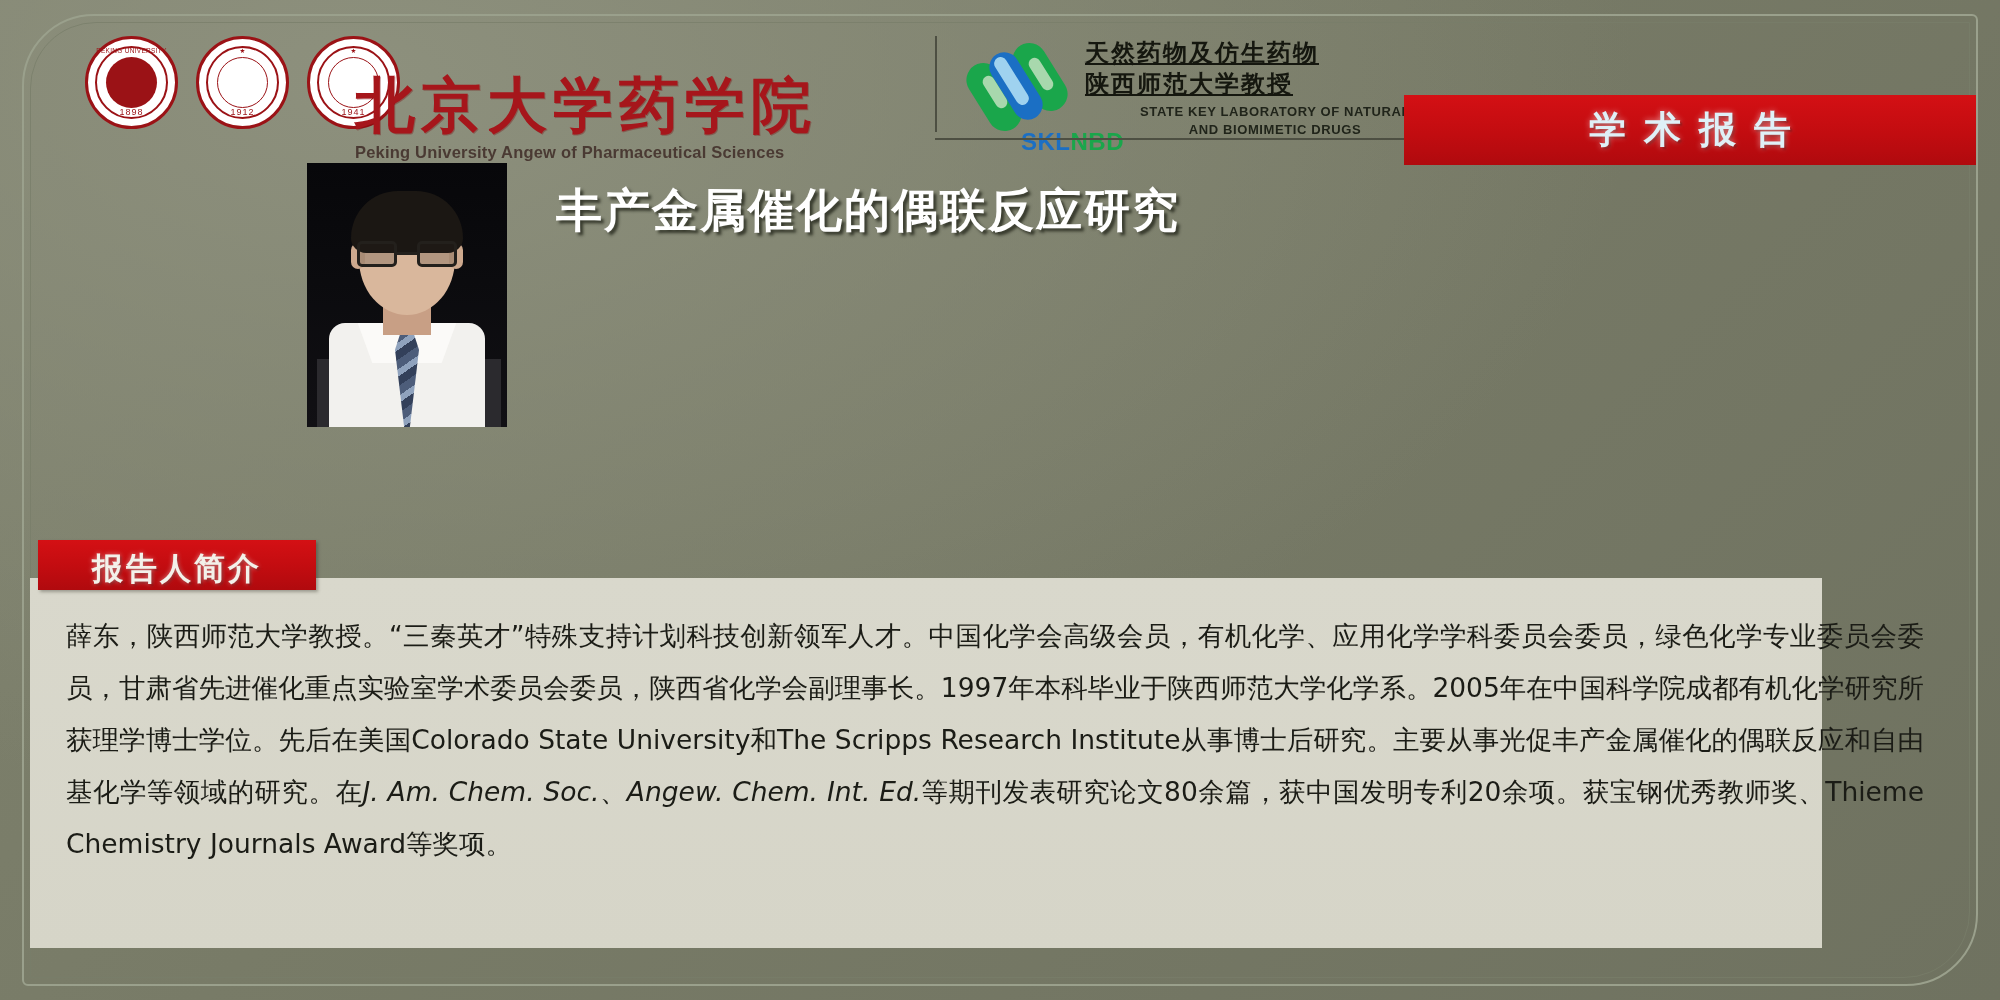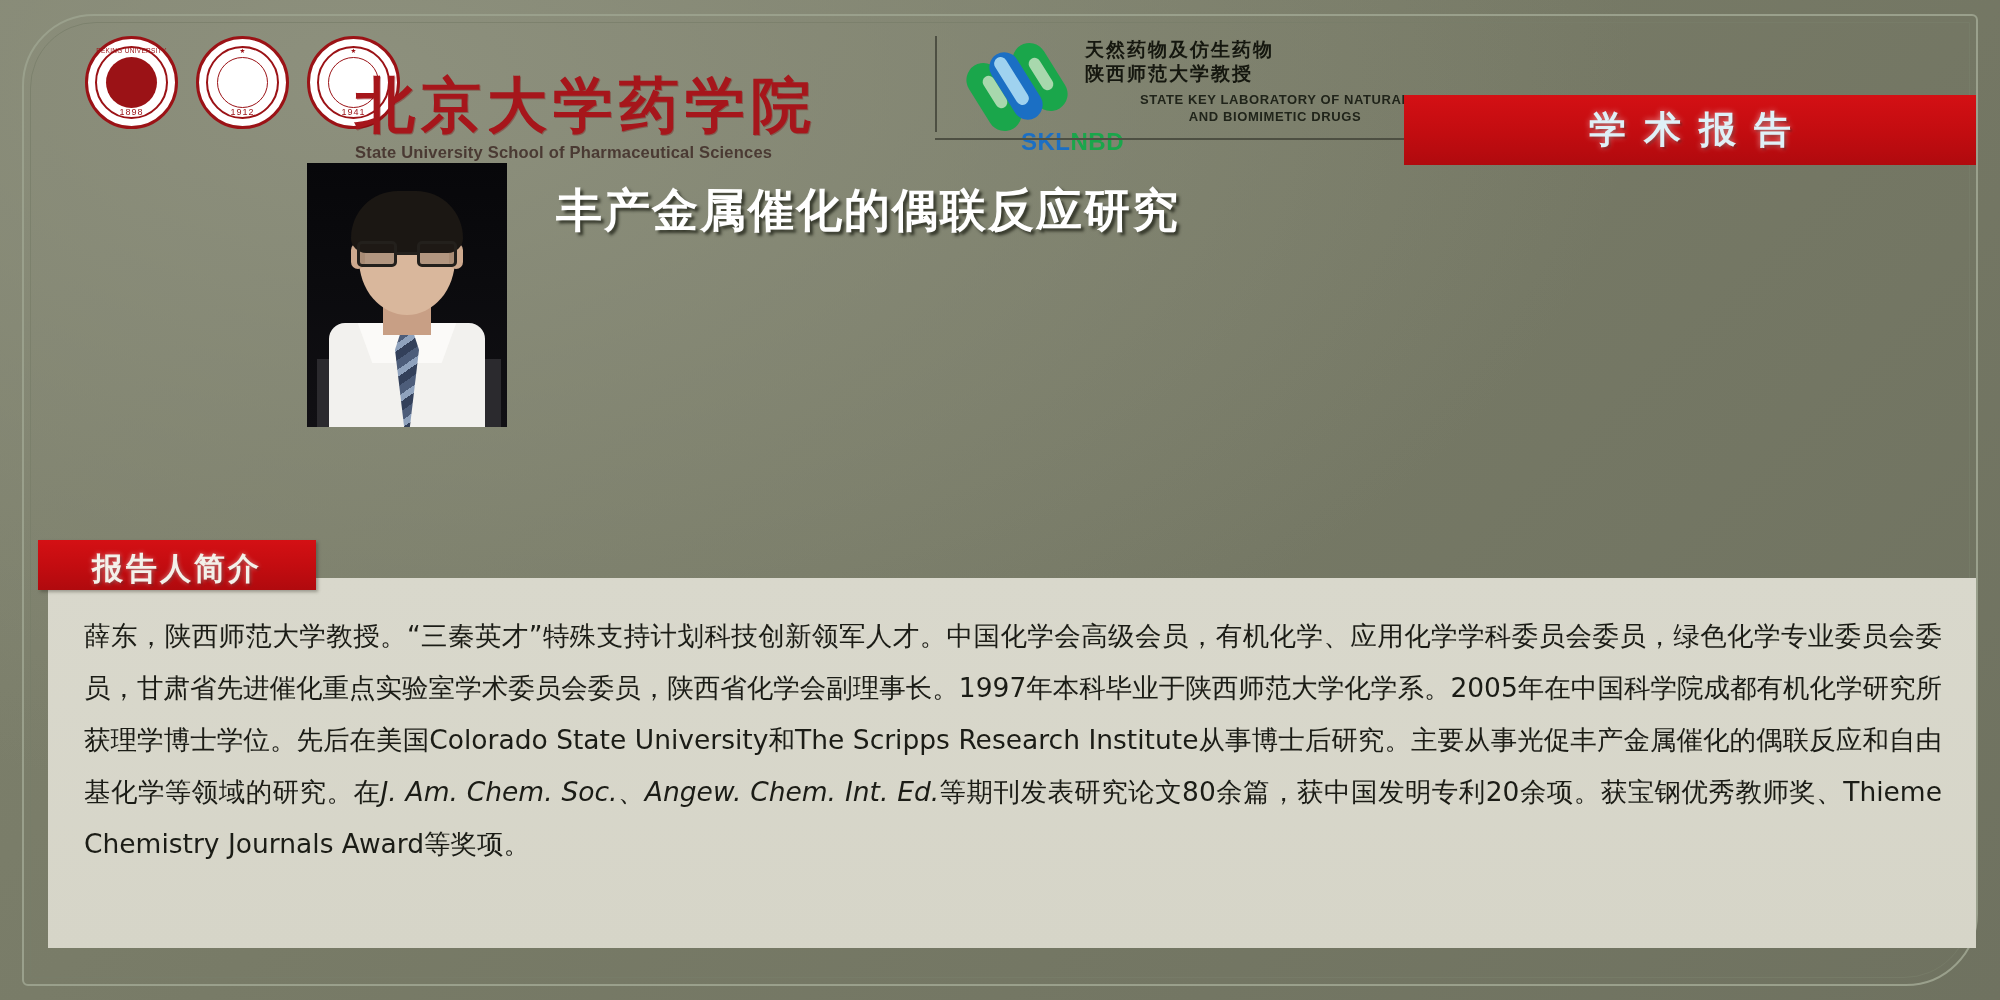--- a/index.html
+++ b/index.html
@@ -82,22 +82,22 @@
   .rib-lg{background:#a8d8ad;left:24px;top:34px;width:12px;height:36px;
           border-radius:6px;transform:rotate(-32deg);}
   .rib-lg2{background:#a8d8ad;left:70px;top:16px;width:12px;height:36px;
            border-radius:6px;transform:rotate(-32deg);}
   .sklnbd .acr{position:absolute;left:12px;top:88px;font-size:24px;font-weight:bold;
     letter-spacing:.5px;white-space:nowrap;}
   .acr .skl{color:#1b6fc4;margin-left:44px;}
   .acr .nbd{color:#1aa64b;}
   .labtext{position:absolute;left:1085px;top:38px;width:380px;text-align:left;}
   .labtext .l1,.labtext .l2{
-    font-size:19px;color:#15170f;font-weight:bold;letter-spacing:2px;
-    line-height:1.28;white-space:nowrap;
+    font-size:24px;color:#15170f;font-weight:bold;letter-spacing:2px;
+    line-height:1.28;white-space:nowrap;text-decoration:underline;
   }
   .labtext .e1,.labtext .e2{
     font-size:13px;color:#20241a;font-weight:bold;letter-spacing:.6px;
     text-align:center;line-height:1.35;white-space:nowrap;
   }
   .labtext .e1{margin-top:4px;}
   .hrule{position:absolute;left:935px;top:138px;width:1040px;height:2px;background:#4d4f42;}
   .banner{
     position:absolute;left:1404px;top:95px;width:572px;height:70px;
     background:linear-gradient(180deg,#d41014 0%,#c20c10 55%,#b00a0e 100%);
@@ -170,21 +170,21 @@
     background:linear-gradient(180deg,#d41014 0%,#c20c10 55%,#b00a0e 100%);
     display:flex;align-items:flex-end;justify-content:center;z-index:5;
     box-shadow:2px 2px 3px rgba(40,40,30,.35);
   }
   .bio-badge span{
     font-size:31px;font-weight:bold;color:#f3f1ea;letter-spacing:3px;
     text-shadow:0 0 5px rgba(255,255,255,.5),2px 2px 2px rgba(90,0,0,.45);
     font-family:"DejaVu Sans","Liberation Sans",sans-serif;
   }
   .bio-panel{
-    position:absolute;left:48px;top:578px;width:1928px;height:370px;
+    position:absolute;left:30px;top:578px;width:1792px;height:370px;
     background:linear-gradient(180deg,#d9d8cc 0%,#d6d5c8 100%);
   }
   .bio-text{
     position:absolute;left:36px;top:32px;width:1858px;
     font-size:26.5px;line-height:52px;color:#1b1c16;
     text-align:justify;text-justify:inter-character;
     font-family:"DejaVu Sans","Liberation Sans",sans-serif;
   }
   .bio-text i{font-style:italic;}
 </style>
@@ -210,21 +210,21 @@
       </div>
       <div class="seal s3">
         <div class="rim">★</div>
         <div class="core"></div>
         <div class="yr">1941</div>
       </div>
     </div>
 
     <div class="cnlogo">
       <div class="cn">北京大学药学院</div>
-      <div class="en">State University School of Pharmaceutical Sciences</div>
+      <div class="en">Peking University Angew of Pharmaceutical Sciences</div>
     </div>
 
     <div class="divider"></div>
 
     <div class="sklnbd">
       <div class="ribbon rib-g1"></div>
       <div class="ribbon rib-g2"></div>
       <div class="ribbon rib-b"></div>
       <div class="ribbon rib-lb"></div>
       <div class="ribbon rib-lg"></div>

